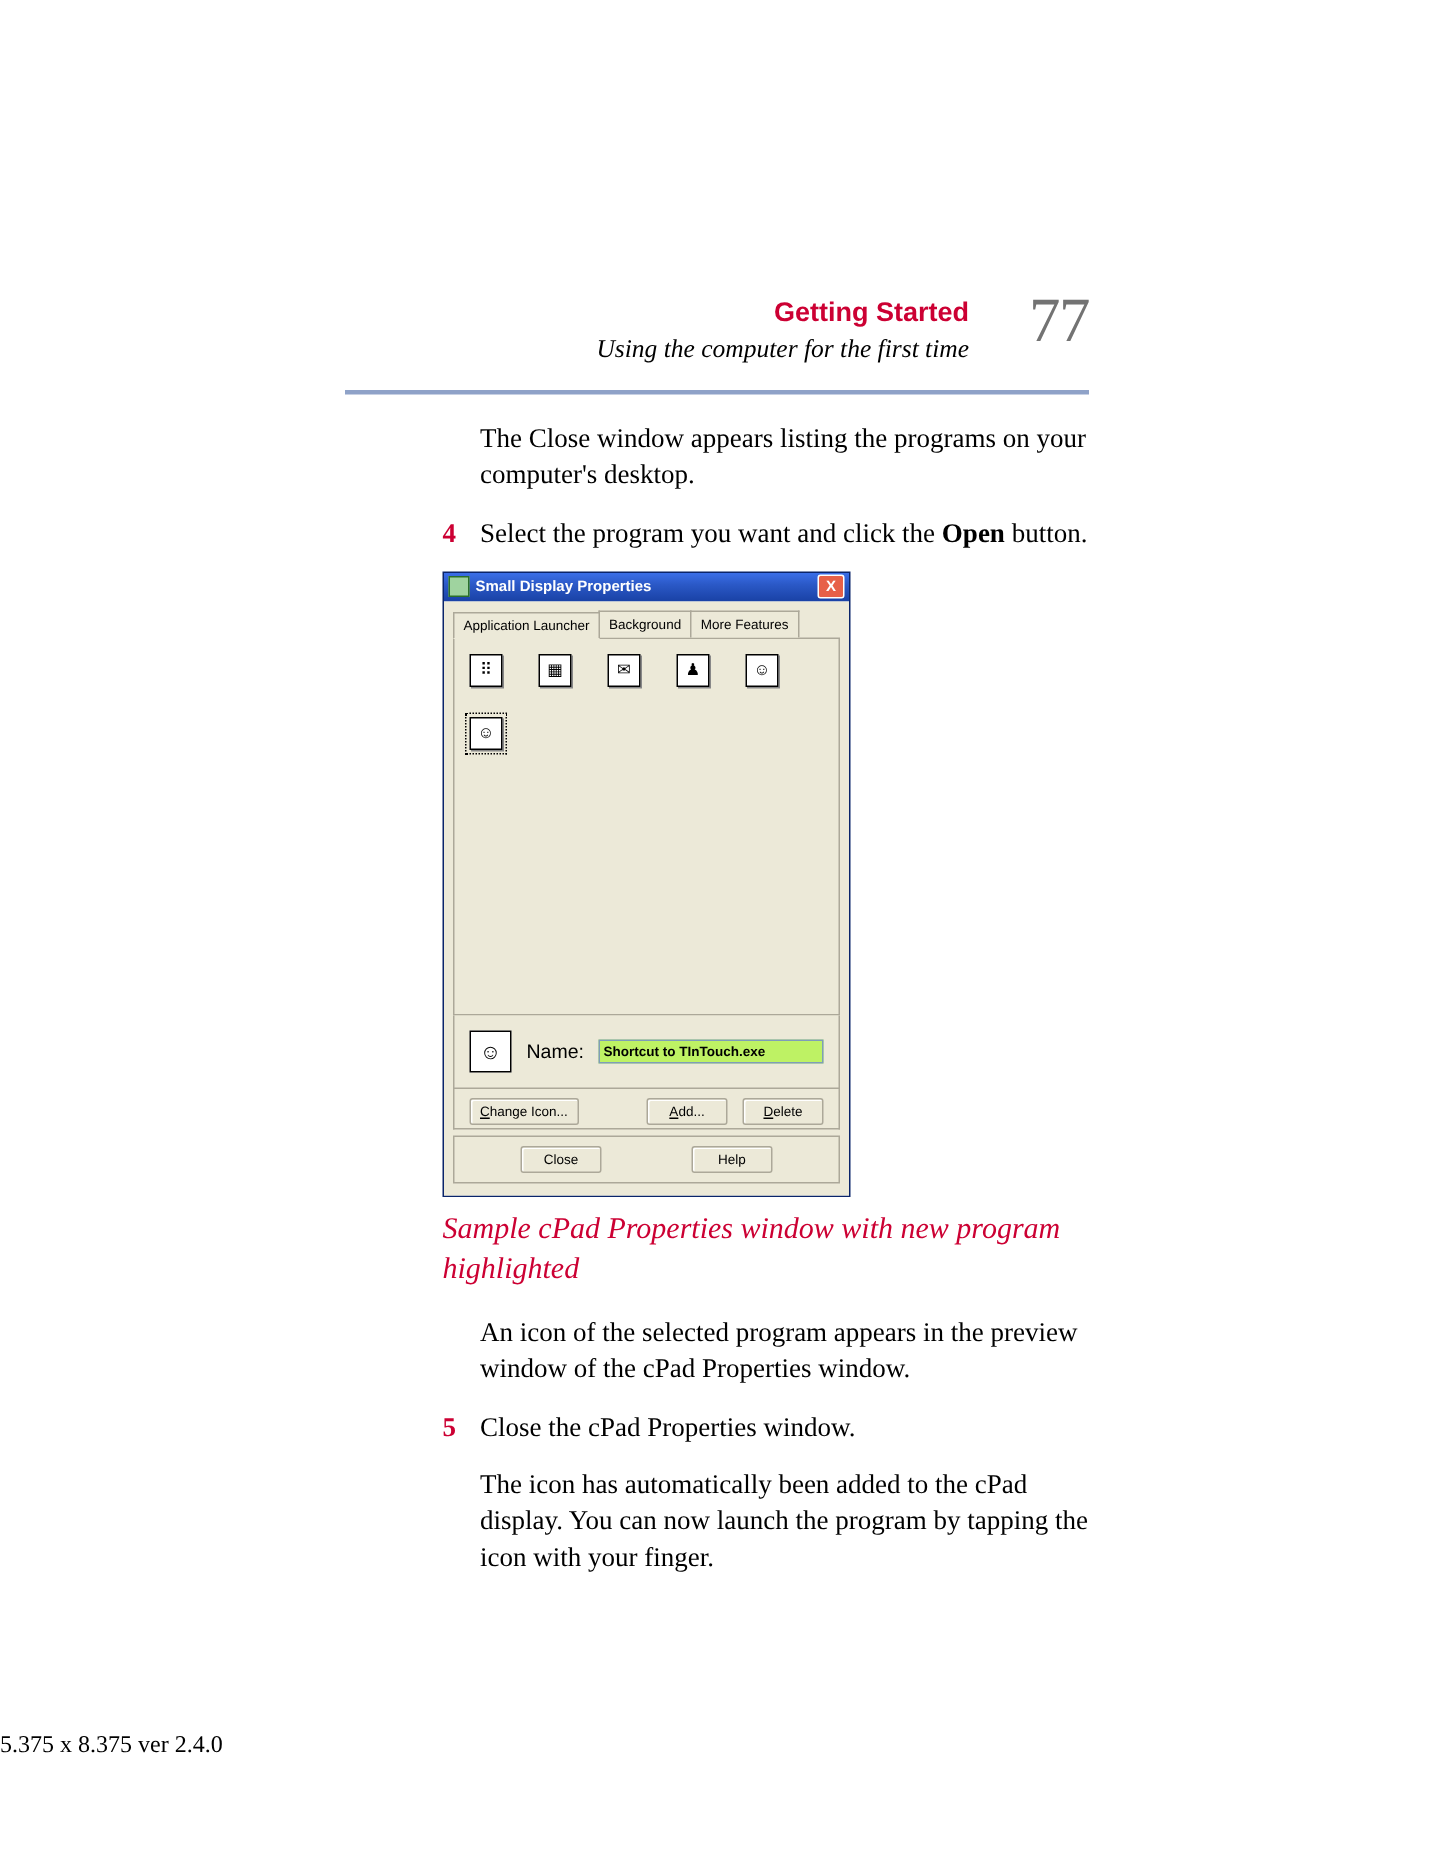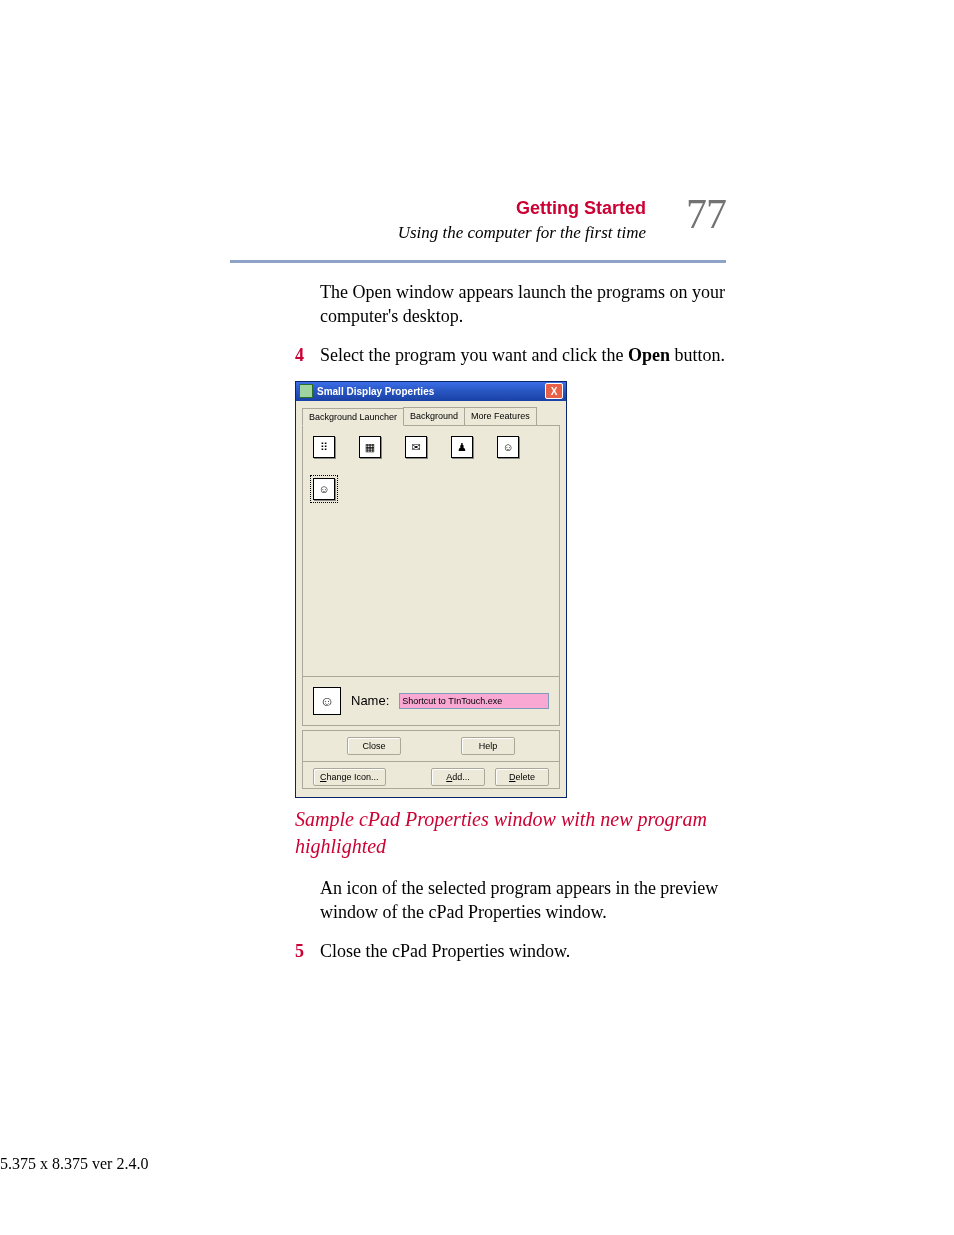--- a/index.html
+++ b/index.html
@@ -29,21 +29,21 @@
   .tabs{display:flex;border-bottom:1px solid #aca899;font-size:9px;}
   .tab{padding:2px 6px;border:1px solid #aca899;border-bottom:none;background:#ece9d8;margin-right:-1px;cursor:default;}
   .tab.active{background:#ece9d8;position:relative;top:1px;border-bottom:1px solid #ece9d8;z-index:2;}
   .tab-panel{border:1px solid #aca899;border-top:none;height:230px;background:#ece9d8;padding:10px;}
   .icon-grid{display:flex;flex-wrap:wrap;gap:20px 24px;}
   .app-icon{width:20px;height:20px;background:#fff;border:1px solid #000;display:flex;align-items:center;justify-content:center;font-size:11px;box-shadow:1px 1px 0 #888;}
   .app-icon.selected{outline:1px dotted #000;outline-offset:2px;}
   .preview-section{border:1px solid #aca899;border-top:none;padding:10px;display:flex;align-items:center;gap:10px;background:#ece9d8;}
   .preview-icon{width:26px;height:26px;background:#fff;border:1px solid #000;display:flex;align-items:center;justify-content:center;font-size:14px;}
   .name-label{font-size:13px;}
-  .name-input{flex:1;height:14px;font-size:9px;padding:0 2px;border:1px solid #7f9db9;background:#f9a8d4;font-family:Tahoma,Arial,sans-serif;}
+  .name-input{flex:1;height:14px;font-size:9px;padding:0 2px;border:1px solid #7f9db9;background:#bef264;font-family:Tahoma,Arial,sans-serif;font-weight:bold;}
   .btn-row{display:flex;padding:6px 10px 2px 10px;gap:10px;background:#ece9d8;border:1px solid #aca899;border-top:none;}
   .btn-row.last{border-top:1px solid #aca899;margin-top:4px;justify-content:center;gap:60px;padding:6px 10px;}
   .winbtn{min-width:54px;height:18px;font-size:9px;font-family:Tahoma,Arial,sans-serif;background:#ece9d8;border:1px solid #aca899;border-radius:2px;box-shadow:inset 1px 1px 0 #fff;cursor:default;padding:0 6px;}
   .spacer{flex:1;}
   .underline{text-decoration:underline;}
 </style>
 </head>
 <body>
 
 <div class="page">
@@ -53,74 +53,75 @@
       <div class="chapter">Getting Started</div>
       <div class="subtitle">Using the computer for the first time</div>
     </div>
   </div>
   <div class="pagenum">77</div>
 
   <div class="divider"></div>
 
   <div class="body">
 
-    <p class="para">The Open window appears launch the programs on your computer's desktop.</p>
+    <p class="para">The Close window appears listing the programs on your computer's desktop.</p>
 
     <div class="step">
       <span class="num">4</span>
       <span>Select the program you want and click the </span><span class="bold">Open</span><span> button.</span>
     </div>
 
     <div class="dialog">
       <div class="titlebar">
         <span class="title-icon"></span>
         <span class="title-text">Small Display Properties</span>
         <span class="close-btn">X</span>
       </div>
       <div class="client">
         <div class="tabs">
-          <div class="tab active">Background Launcher</div>
+          <div class="tab active">Application Launcher</div>
           <div class="tab">Background</div>
           <div class="tab">More Features</div>
         </div>
         <div class="tab-panel">
           <div class="icon-grid">
             <div class="app-icon">⠿</div>
             <div class="app-icon">▦</div>
             <div class="app-icon">✉</div>
             <div class="app-icon">♟</div>
             <div class="app-icon">☺</div>
             <div class="app-icon selected">☺</div>
           </div>
         </div>
         <div class="preview-section">
           <div class="preview-icon">☺</div>
           <span class="name-label">Name:</span>
           <input class="name-input" value="Shortcut to TInTouch.exe" style="">
         </div>
-        <div class="btn-row last">
-          <button class="winbtn">Close</button>
-          <button class="winbtn">Help</button>
-        </div>
         <div class="btn-row">
           <button class="winbtn"><span class="underline">C</span><span>hange Icon...</span></button>
           <span class="spacer"></span>
           <button class="winbtn"><span class="underline">A</span><span>dd...</span></button>
           <button class="winbtn"><span class="underline">D</span><span>elete</span></button>
+        </div>
+        <div class="btn-row last">
+          <button class="winbtn">Close</button>
+          <button class="winbtn">Help</button>
         </div>
       </div>
     </div>
 
     <div class="caption">Sample cPad Properties window with new program highlighted</div>
 
     <p class="para">An icon of the selected program appears in the preview window of the cPad Properties window.</p>
 
     <div class="step">
       <span class="num">5</span>
       <span>Close the cPad Properties window.</span>
     </div>
 
+    <p class="para">The icon has automatically been added to the cPad display. You can now launch the program  by tapping the icon with your finger.</p>
 
   </div>
 
   <div class="footer">5.375 x 8.375 ver 2.4.0</div>
 
 </div>
 
 </body></html>

